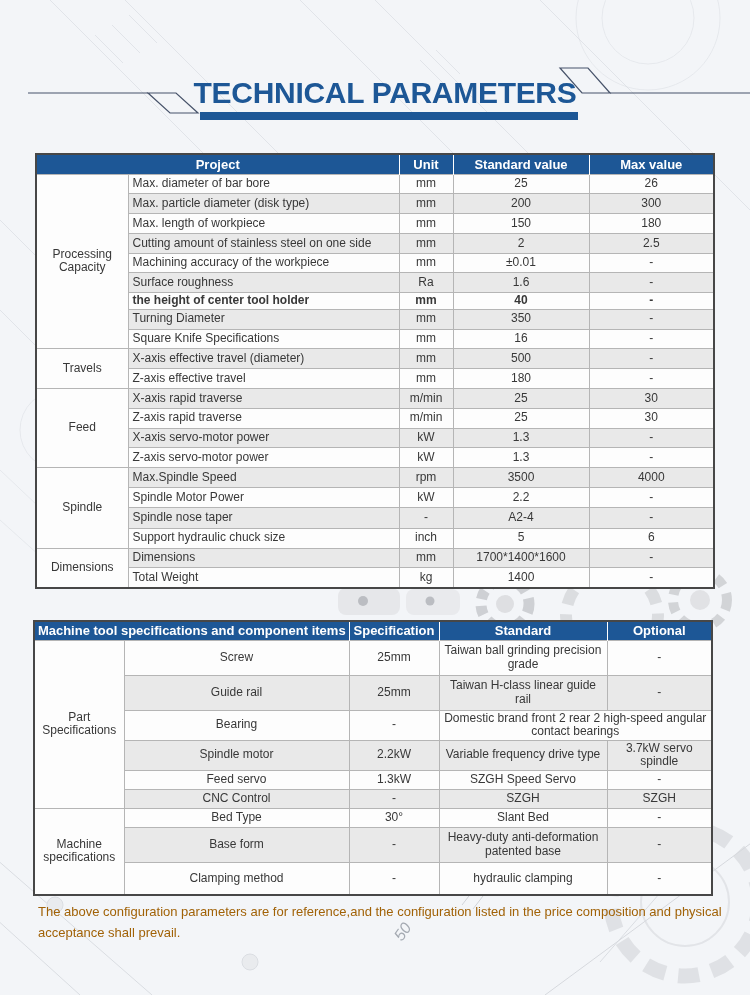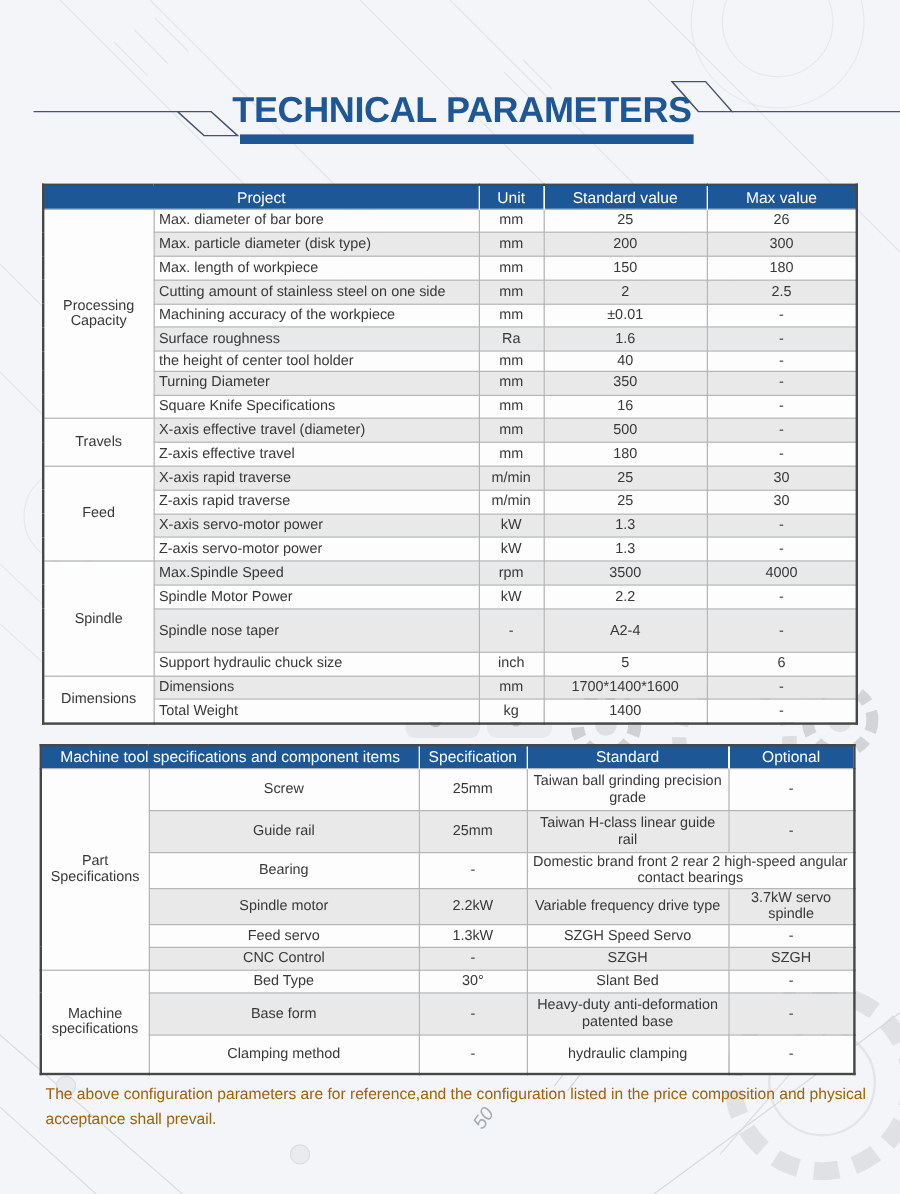--- a/index.html
+++ b/index.html
@@ -18,21 +18,21 @@
     white-space:nowrap;
   }
   .t1{left:35px;top:153px;}
   .t2{left:33px;top:620px;}
   table.spec-table{
     border-collapse:collapse;table-layout:fixed;
     border:2px solid #474747;
     background:transparent;
   }
   table.spec-table th{
-    background:var(--blue);color:#ffffff;font-weight:normal;
+    background:var(--blue);color:#ffffff;font-weight:bold;
     font-size:13px;border:0;border-left:1px solid #fff;
     padding:0 2px;overflow:hidden;white-space:nowrap;
   }
   table.spec-table th:first-child{border-left:0;}
   table.spec-table td{
     border:1px solid #b5b5b5;
     font-size:12px;line-height:13.5px;
     padding:1px 4px;vertical-align:middle;overflow:hidden;
   }
   td.sec{background:var(--rowa);text-align:center;font-size:12px;}
@@ -152,21 +152,21 @@
           <td class="ac row-a">mm</td>
           <td class="ac row-a">±0.01</td>
           <td class="ac row-a">-</td>
         </tr>
         <tr style="height: 19.8px;">
           <td class="al row-b">Surface roughness</td>
           <td class="ac row-b">Ra</td>
           <td class="ac row-b">1.6</td>
           <td class="ac row-b">-</td>
         </tr>
-        <tr style="height: 15px;">
+        <tr style="height: 15px; font-weight: bold;">
           <td class="al row-a">the height of center tool holder</td>
           <td class="ac row-a">mm</td>
           <td class="ac row-a">40</td>
           <td class="ac row-a">-</td>
         </tr>
         <tr style="height: 19.8px;">
           <td class="al row-b">Turning Diameter</td>
           <td class="ac row-b">mm</td>
           <td class="ac row-b">350</td>
           <td class="ac row-b">-</td>
@@ -221,21 +221,21 @@
           <td class="ac row-b">rpm</td>
           <td class="ac row-b">3500</td>
           <td class="ac row-b">4000</td>
         </tr>
         <tr style="height: 19.8px;">
           <td class="al row-a">Spindle Motor Power</td>
           <td class="ac row-a">kW</td>
           <td class="ac row-a">2.2</td>
           <td class="ac row-a">-</td>
         </tr>
-        <tr style="height: 36px;">
+        <tr style="height: 21px;">
           <td class="al row-b">Spindle nose taper</td>
           <td class="ac row-b">-</td>
           <td class="ac row-b">A2-4</td>
           <td class="ac row-b">-</td>
         </tr>
         <tr style="height: 19.8px;">
           <td class="al row-a">Support hydraulic chuck size</td>
           <td class="ac row-a">inch</td>
           <td class="ac row-a">5</td>
           <td class="ac row-a">6</td>

